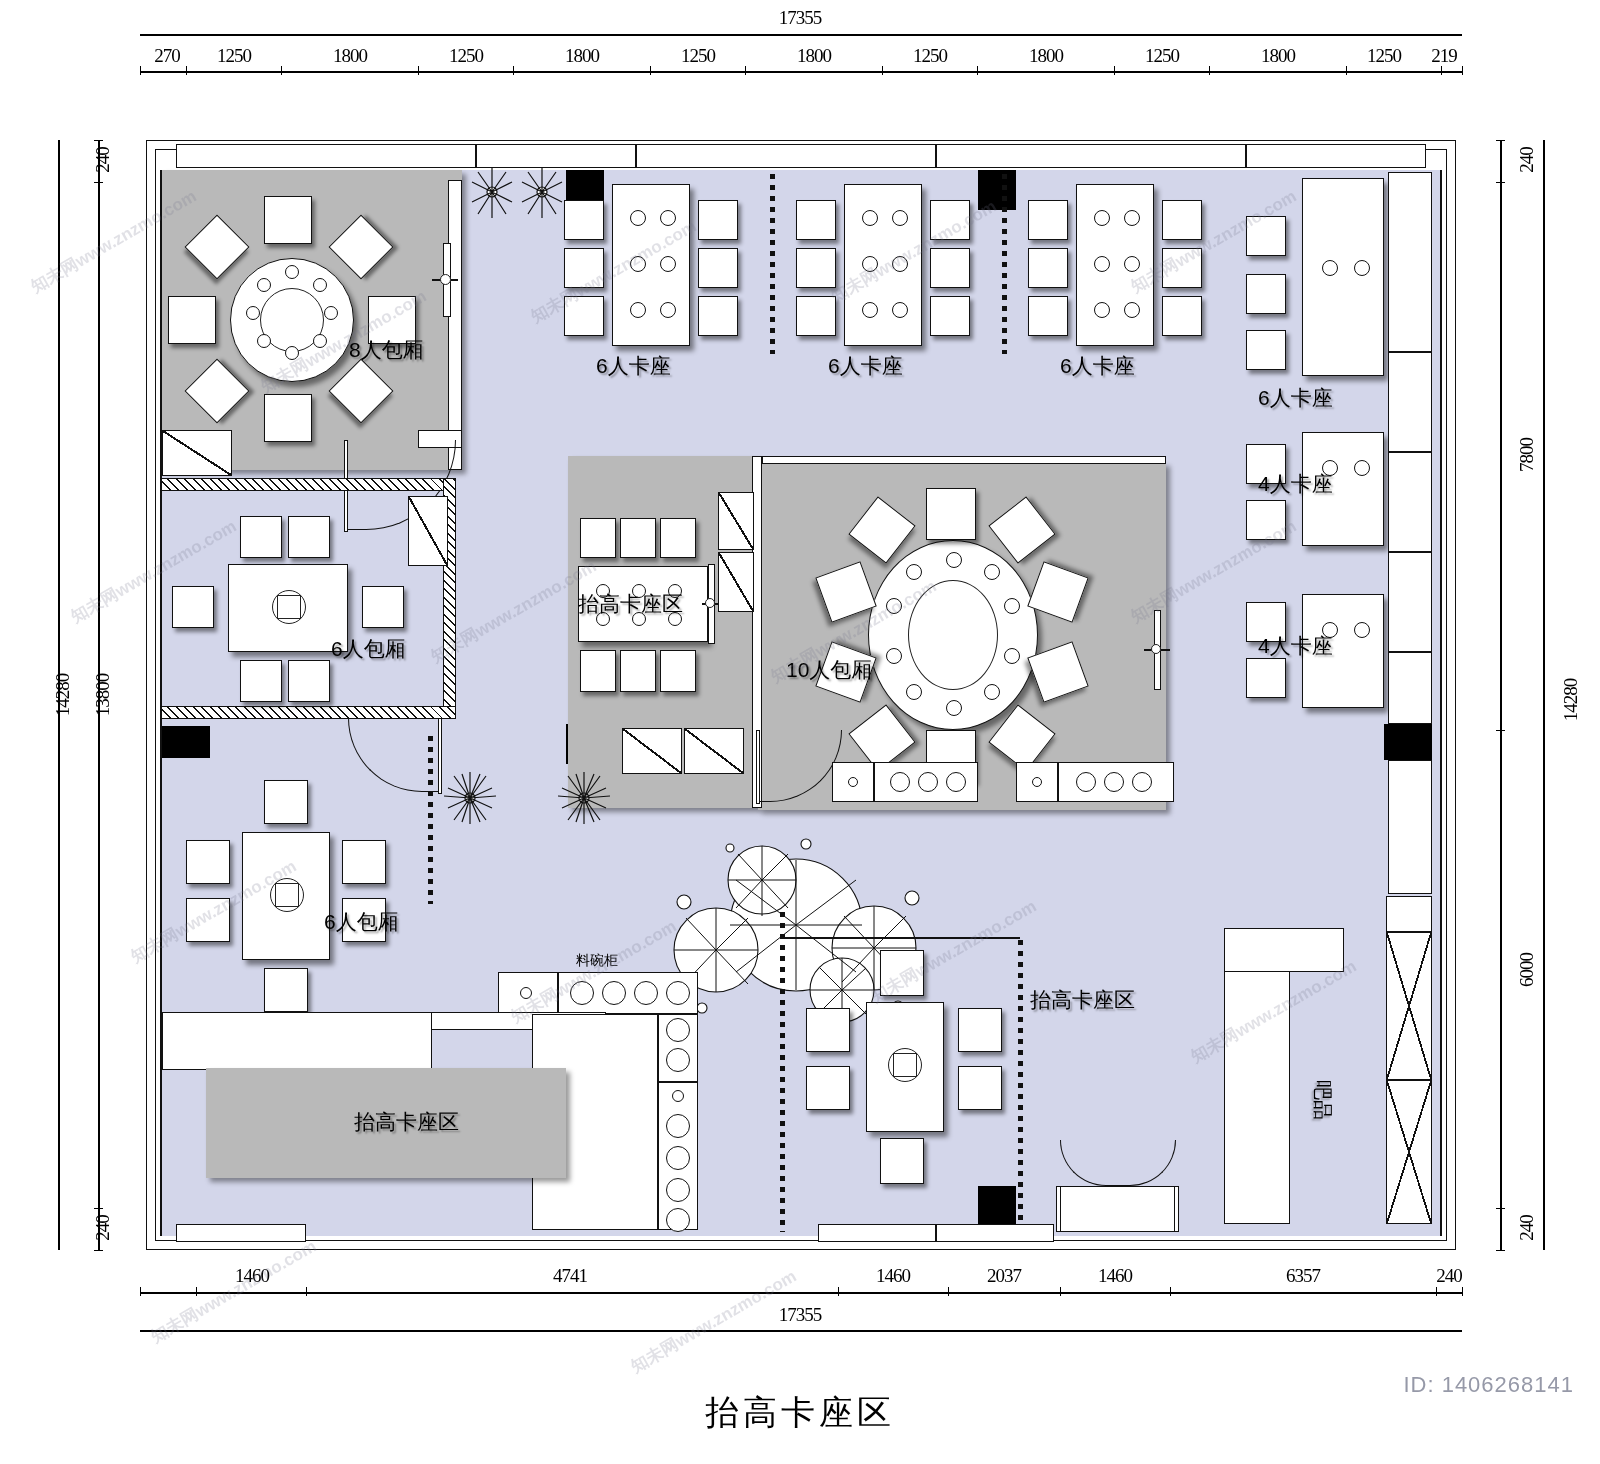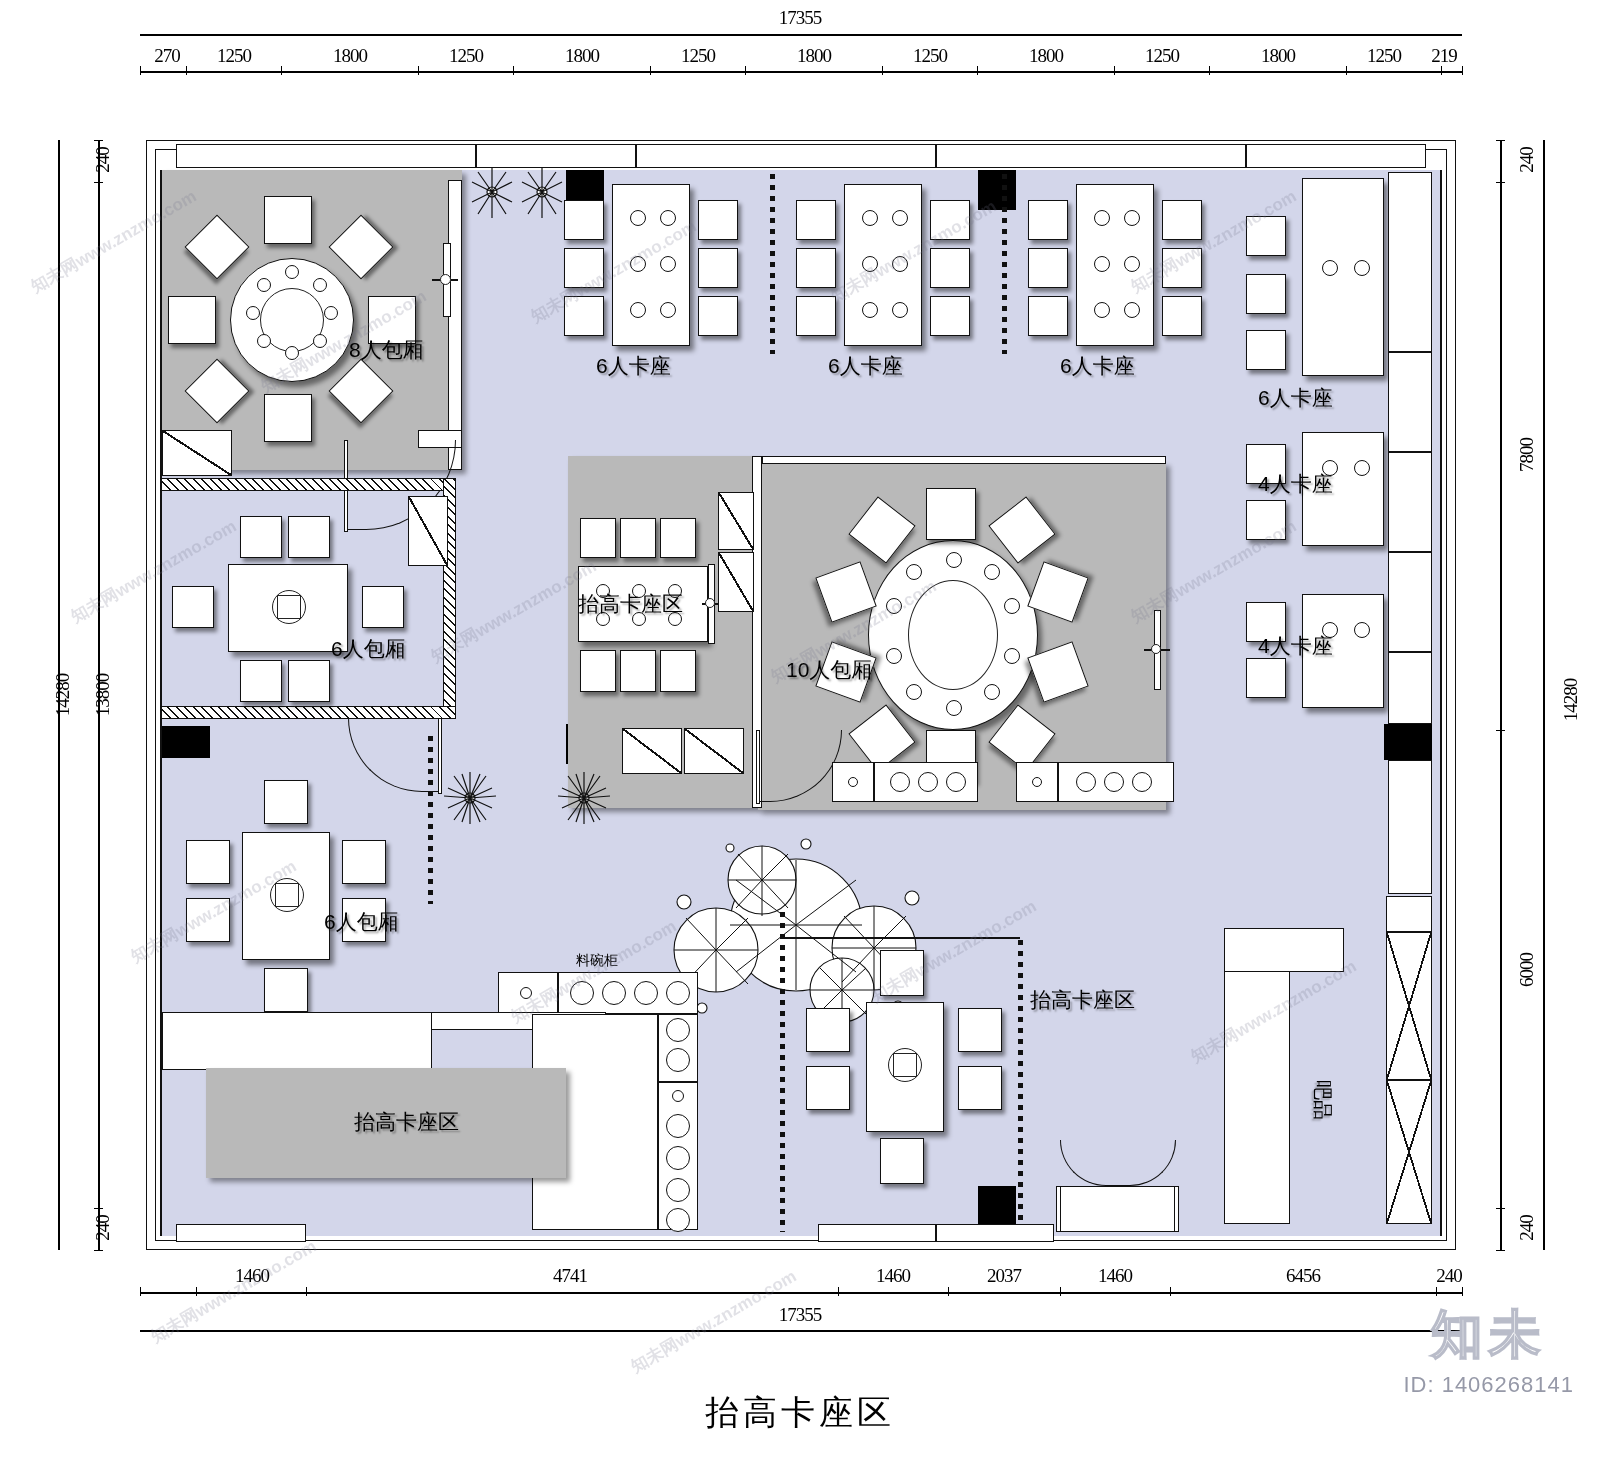--- a/index.html
+++ b/index.html
@@ -143,21 +143,21 @@
   <div class="tick" style="left:1060px;top:1287px;"></div>
   <div class="tick" style="left:1170px;top:1287px;"></div>
   <div class="tick" style="left:1436px;top:1287px;"></div>
   <div class="tick" style="left:1462px;top:1287px;"></div>
   <div class="dimtext c" style="left:170px;top:1202px;font-style:italic;">682</div>
   <div class="dimtext c" style="left:252px;top:1266px;">1460</div>
   <div class="dimtext c" style="left:570px;top:1266px;">4741</div>
   <div class="dimtext c" style="left:893px;top:1266px;">1460</div>
   <div class="dimtext c" style="left:1004px;top:1266px;">2037</div>
   <div class="dimtext c" style="left:1115px;top:1266px;">1460</div>
-  <div class="dimtext c" style="left:1303px;top:1266px;">6456</div>
+  <div class="dimtext c" style="left:1303px;top:1266px;">6357</div>
   <div class="dimtext c" style="left:1449px;top:1266px;">240</div>
 
   <div class="dimline" style="left:140px;top:1330px;width:1322px;height:1.6px;"></div>
   <div class="dimtext c" style="left:800px;top:1305px;">17355</div>
 </div>
 
 <div id="plan">
 
   <div class="box ol" style="left:0;top:0;width:1310px;height:1110px;background:#fff;"></div>
   <div class="box ol" style="left:9px;top:9px;width:1292px;height:1092px;background:#fff;"></div>
@@ -518,17 +518,16 @@
   <div class="wm" style="left:1120px;top:560px;">知未网www.znzmo.com</div>
   <div class="wm" style="left:120px;top:900px;">知未网www.znzmo.com</div>
   <div class="wm" style="left:500px;top:960px;">知未网www.znzmo.com</div>
   <div class="wm" style="left:860px;top:940px;">知未网www.znzmo.com</div>
   <div class="wm" style="left:1180px;top:1000px;">知未网www.znzmo.com</div>
   <div class="wm" style="left:140px;top:1280px;">知未网www.znzmo.com</div>
   <div class="wm" style="left:620px;top:1310px;">知未网www.znzmo.com</div>
 </div>
 
 <div class="wmlogo">
-  <div class="zm">知未</div>
   <div class="id">ID: 1406268141</div>
 </div>
 
 <div id="title">抬高卡座区</div>
 
 </body></html>

